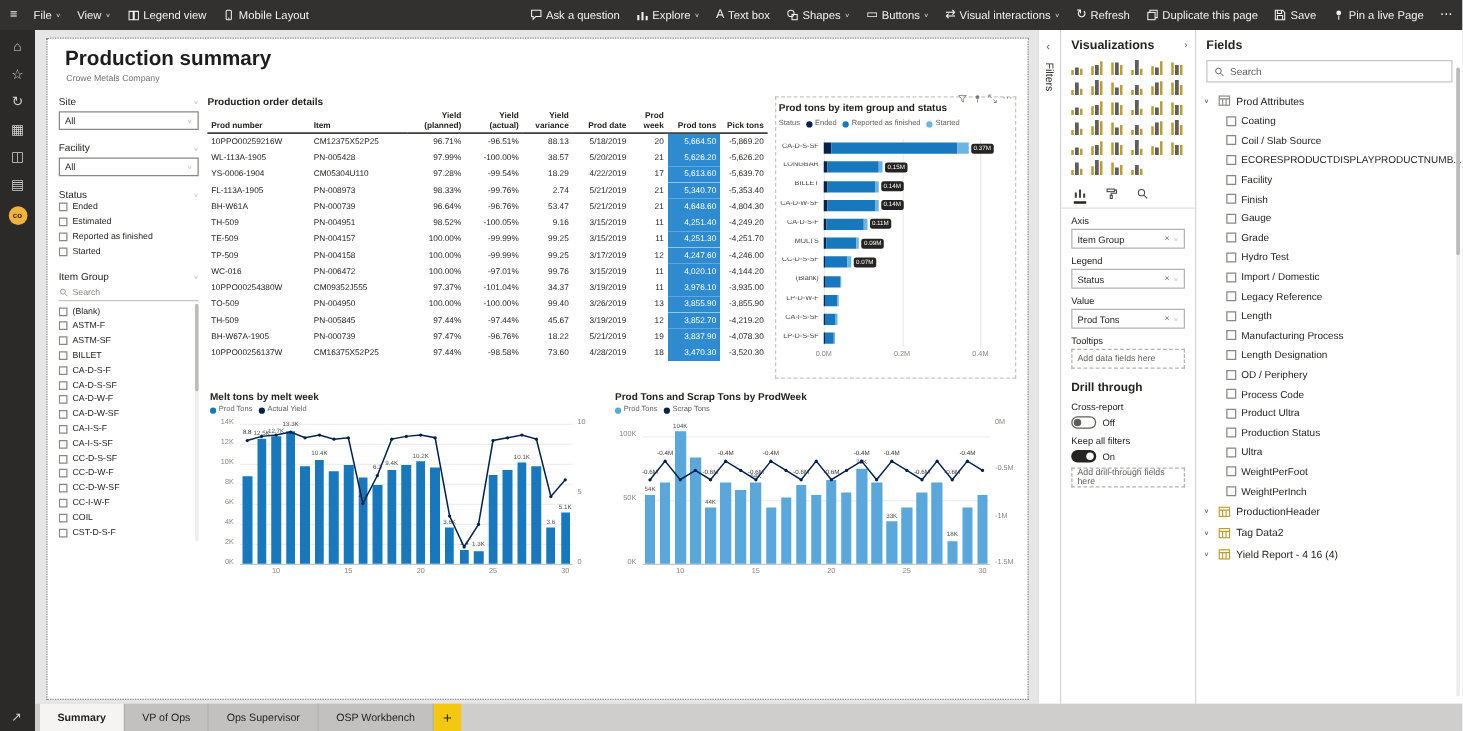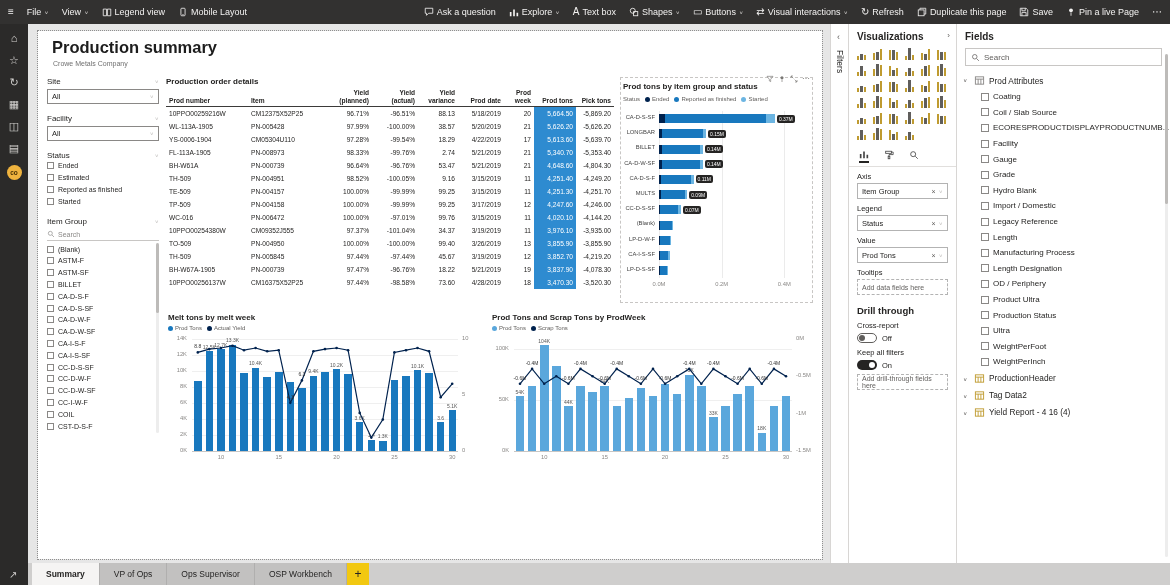--- a/index.html
+++ b/index.html
@@ -1112,29 +1112,33 @@
       <div class="tree-field">
         <span class="chk"></span>
         <span>ECORESPRODUCTDISPLAYPRODUCTNUMB...</span>
       </div>
       <div class="tree-field">
         <span class="chk"></span>
         <span>Facility</span>
       </div>
       <div class="tree-field">
         <span class="chk"></span>
+        <span>Finish</span>
+      </div>
+      <div class="tree-field">
+        <span class="chk"></span>
         <span>Gauge</span>
       </div>
       <div class="tree-field">
         <span class="chk"></span>
         <span>Grade</span>
       </div>
       <div class="tree-field">
         <span class="chk"></span>
-        <span>Hydro Blank</span>
+        <span>Hydro Test</span>
       </div>
       <div class="tree-field">
         <span class="chk"></span>
         <span>Import / Domestic</span>
       </div>
       <div class="tree-field">
         <span class="chk"></span>
         <span>Legacy Reference</span>
       </div>
       <div class="tree-field">
@@ -1145,20 +1149,24 @@
         <span class="chk"></span>
         <span>Manufacturing Process</span>
       </div>
       <div class="tree-field">
         <span class="chk"></span>
         <span>Length Designation</span>
       </div>
       <div class="tree-field">
         <span class="chk"></span>
         <span>OD / Periphery</span>
+      </div>
+      <div class="tree-field">
+        <span class="chk"></span>
+        <span>Process Code</span>
       </div>
       <div class="tree-field">
         <span class="chk"></span>
         <span>Product Ultra</span>
       </div>
       <div class="tree-field">
         <span class="chk"></span>
         <span>Production Status</span>
       </div>
       <div class="tree-field">

